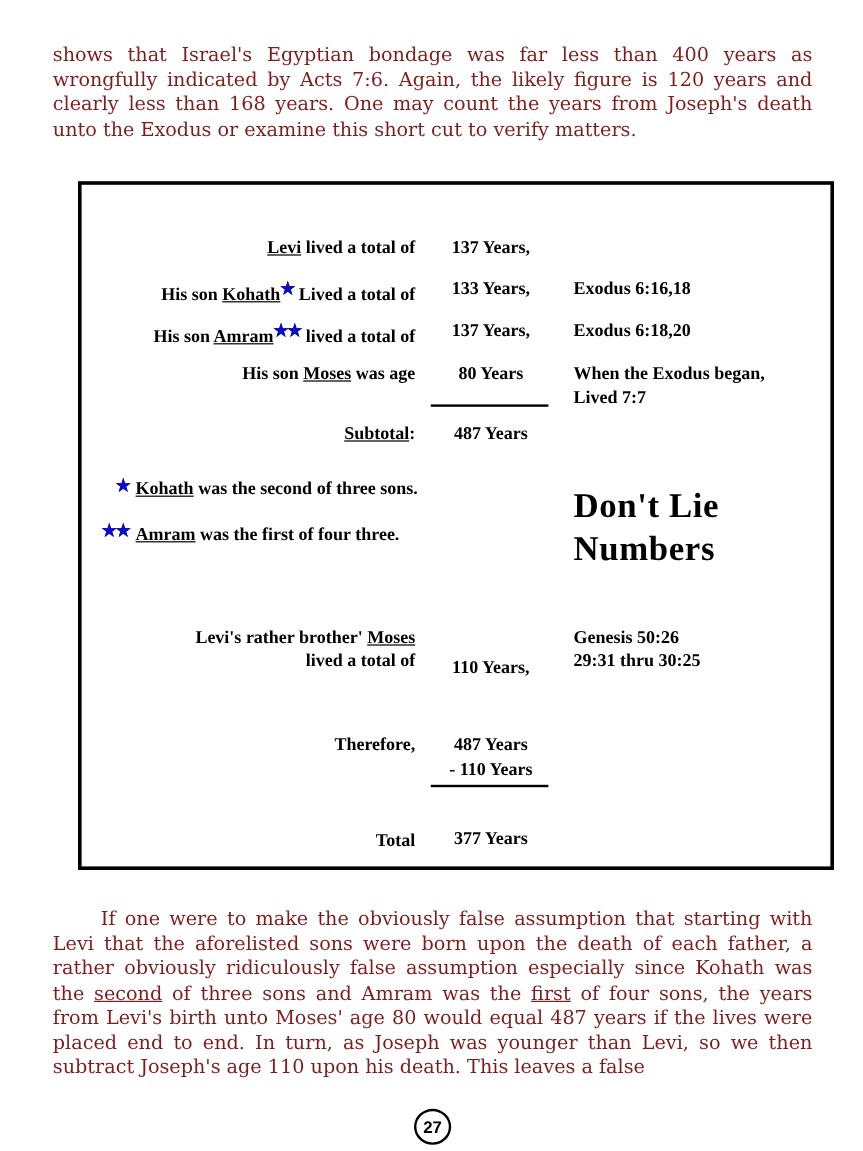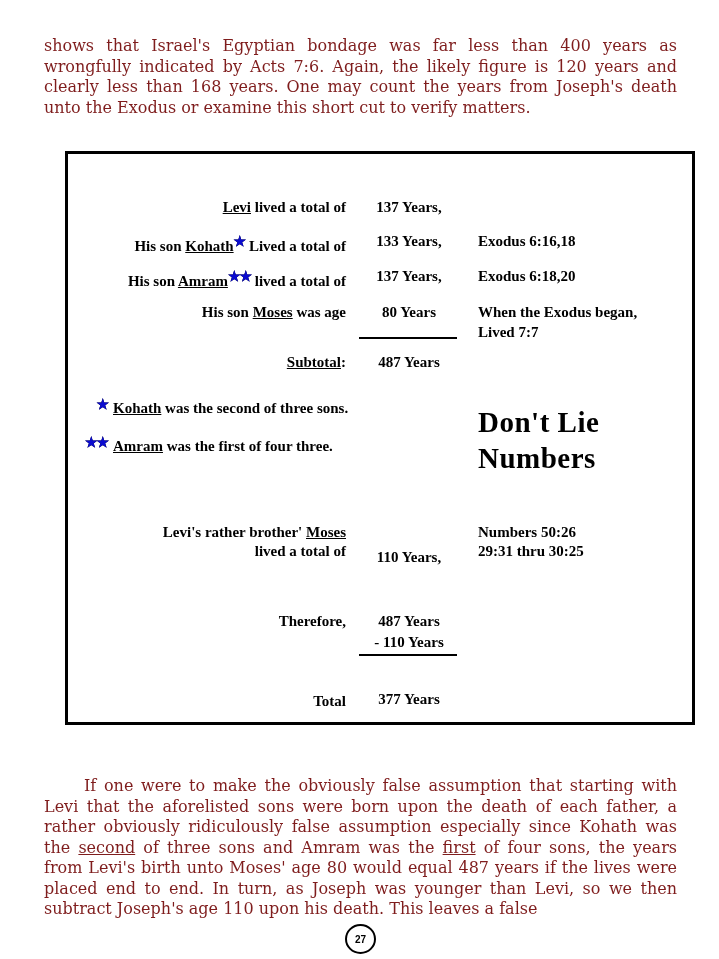--- a/index.html
+++ b/index.html
@@ -16,21 +16,21 @@
     left:44px;
     width:633px;
     font-family:"DejaVu Serif", serif;
     font-size:16px;
     line-height:20.5px;
     text-align:justify;
     color:#7f1d1d;
     margin:0;
   }
   #para-top { top:36px; }
-  #para-bottom { top:756px; text-indent:40px;margin-top:20px; }
+  #para-bottom { top:756px; text-indent:40px; }
   .u { text-decoration:underline; }
 
   .box {
     position:absolute;
     left:44px; top:151px;
     width:624px; height:568px;
     border:3px solid #000;
     background:#fff;
     font-family:Liberation Serif, serif;
     font-size:15px;
@@ -74,21 +74,21 @@
     line-height:36px;
     white-space:nowrap;
   }
   .page-circle {
     position:absolute;
     left:345px; top:924px;
     width:27px; height:26px;
     border:2px solid #000;
     border-radius:50%;
     display:flex; align-items:center; justify-content:center;
-    font-size:10px; font-weight:bold;
+    font-size:14px; font-weight:bold;
     font-family:"Liberation Sans", sans-serif;
   }
 </style>
 </head>
 <body>
 
 <div>
 
   <p class="para" id="para-top">shows that Israel's Egyptian bondage was far less than 400 years as wrongfully indicated by Acts 7:6.  Again, the likely figure is 120 years and clearly less than 168 years.  One may count the years from Joseph's death unto the Exodus or examine this short cut to verify matters.</p>
 
@@ -122,21 +122,21 @@
     <div class="fn-text" style="top:283px"><span class="u">Amram</span><span> was the first of four three.</span></div>
 
     <div class="slogan">
       <div>Don't Lie</div>
       <div>Numbers</div>
     </div>
 
     <div class="cell label" style="top:369px"><span>Levi's rather brother' </span><span class="u">Moses</span></div>
     <div class="cell label" style="top:388px">lived a total of</div>
     <div class="cell years" style="top:394px">110 Years,</div>
-    <div class="cell ref" style="top:369px">Numbers 50:26</div>
+    <div class="cell ref" style="top:369px">Genesis 50:26</div>
     <div class="cell ref" style="top:388px">29:31 thru  30:25</div>
 
     <div class="cell label" style="top:458px">Therefore,</div>
     <div class="cell years" style="top:458px">487 Years</div>
     <div class="cell years" style="top:479px">- 110 Years</div>
     <div class="rule" style="top:500px"></div>
     <div class="cell label" style="top:538px">Total</div>
     <div class="cell years" style="top:536px">377 Years</div>
 
   </div>

